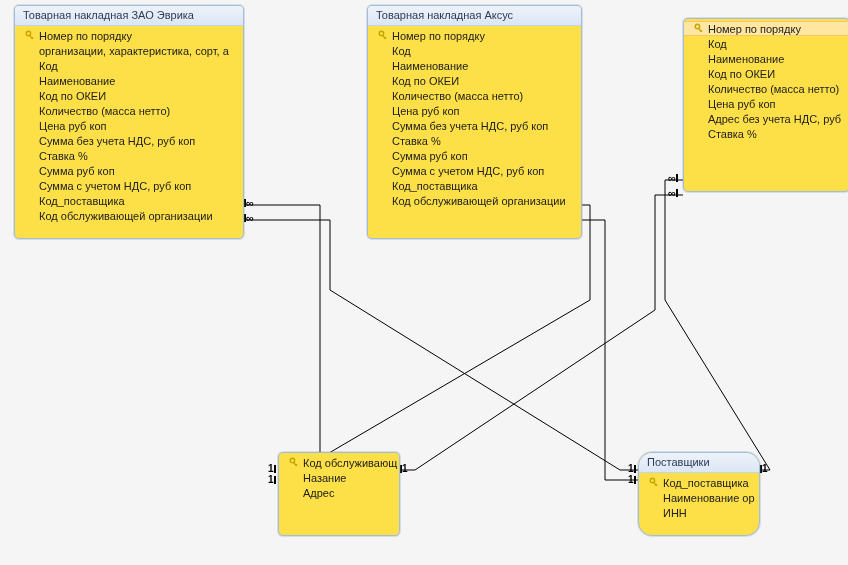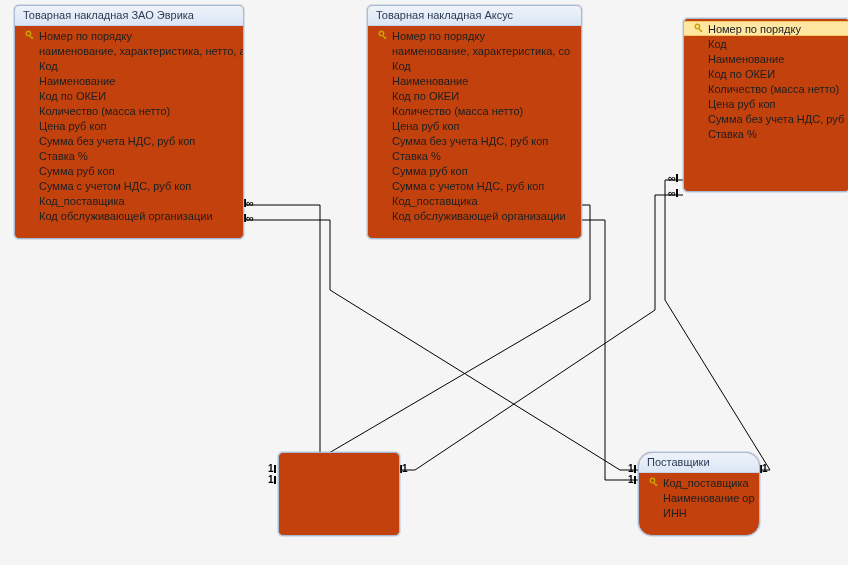--- a/index.html
+++ b/index.html
@@ -21,21 +21,21 @@
   }
   svg.wires {
     position: absolute;
     left: 0; top: 0;
     width: 848px;
     height: 565px;
     pointer-events: none;
   }
   .tbl {
     position: absolute;
-    background: #c2410c;
+    background: #fde047;
     border: 1px solid #a7bcd6;
     border-radius: 5px;
     box-shadow: 0 0 0 1px rgba(120,150,190,0.25);
     overflow: hidden;
   }
   .tbl .titlebar {
     background: linear-gradient(#eef3fa, #dbe6f4);
     border-bottom: 1px solid #c5d3e6;
     padding: 3px 8px 4px 8px;
     font-size: 11px;
@@ -137,21 +137,21 @@
                 <circle cx="5" cy="5" r="3.2" fill="none" stroke="#c9a300" stroke-width="2"></circle>
                 <rect x="7" y="7" width="7" height="2" fill="#c9a300" transform="rotate(45 7 7)"></rect>
                 <rect x="11" y="10" width="2" height="3" fill="#c9a300" transform="rotate(45 11 10)"></rect>
               </svg>
             </span>
           </span>
           <span class="lbl">Номер по порядку</span>
         </div>
         <div class="row">
           <span class="keyslot"></span>
-          <span class="lbl">наименование, характеристика, нетто, а</span>
+          <span class="lbl">организации, характеристика, сорт, а</span>
         </div>
         <div class="row">
           <span class="keyslot"></span>
           <span class="lbl">Код</span>
         </div>
         <div class="row">
           <span class="keyslot"></span>
           <span class="lbl">Наименование</span>
         </div>
         <div class="row">
@@ -203,24 +203,20 @@
                 <circle cx="5" cy="5" r="3.2" fill="none" stroke="#c9a300" stroke-width="2"></circle>
                 <rect x="7" y="7" width="7" height="2" fill="#c9a300" transform="rotate(45 7 7)"></rect>
                 <rect x="11" y="10" width="2" height="3" fill="#c9a300" transform="rotate(45 11 10)"></rect>
               </svg>
             </span>
           </span>
           <span class="lbl">Номер по порядку</span>
         </div>
         <div class="row">
           <span class="keyslot"></span>
-          <span class="lbl">наименование, характеристика, со</span>
-        </div>
-        <div class="row">
-          <span class="keyslot"></span>
           <span class="lbl">Код</span>
         </div>
         <div class="row">
           <span class="keyslot"></span>
           <span class="lbl">Наименование</span>
         </div>
         <div class="row">
           <span class="keyslot"></span>
           <span class="lbl">Код по ОКЕИ</span>
         </div>
@@ -288,30 +284,52 @@
         <div class="row">
           <span class="keyslot"></span>
           <span class="lbl">Количество (масса нетто)</span>
         </div>
         <div class="row">
           <span class="keyslot"></span>
           <span class="lbl">Цена руб коп</span>
         </div>
         <div class="row">
           <span class="keyslot"></span>
-          <span class="lbl">Сумма без учета НДС, руб</span>
+          <span class="lbl">Адрес без учета НДС, руб</span>
         </div>
         <div class="row">
           <span class="keyslot"></span>
           <span class="lbl">Ставка %</span>
         </div>
       </div>
   </div>
 
   <div class="tbl" style="left:278px; top:452px; width:120px; height:82px;">
+    <div class="fields">
+        <div class="row">
+          <span class="keyslot">
+            <span class="key-icon">
+              <svg width="11" height="11" viewBox="0 0 16 16">
+                <circle cx="5" cy="5" r="3.2" fill="none" stroke="#c9a300" stroke-width="2"></circle>
+                <rect x="7" y="7" width="7" height="2" fill="#c9a300" transform="rotate(45 7 7)"></rect>
+                <rect x="11" y="10" width="2" height="3" fill="#c9a300" transform="rotate(45 11 10)"></rect>
+              </svg>
+            </span>
+          </span>
+          <span class="lbl">Код обслуживающ</span>
+        </div>
+        <div class="row">
+          <span class="keyslot"></span>
+          <span class="lbl">Назание</span>
+        </div>
+        <div class="row">
+          <span class="keyslot"></span>
+          <span class="lbl">Адрес</span>
+        </div>
+      </div>
   </div>
 
   <div class="tbl" style="left:638px; top:452px; width:120px; height:82px;border-radius:14px;">
     <div class="titlebar">Поставщики</div>
     <div class="fields">
         <div class="row">
           <span class="keyslot">
             <span class="key-icon">
               <svg width="11" height="11" viewBox="0 0 16 16">
                 <circle cx="5" cy="5" r="3.2" fill="none" stroke="#c9a300" stroke-width="2"></circle>

